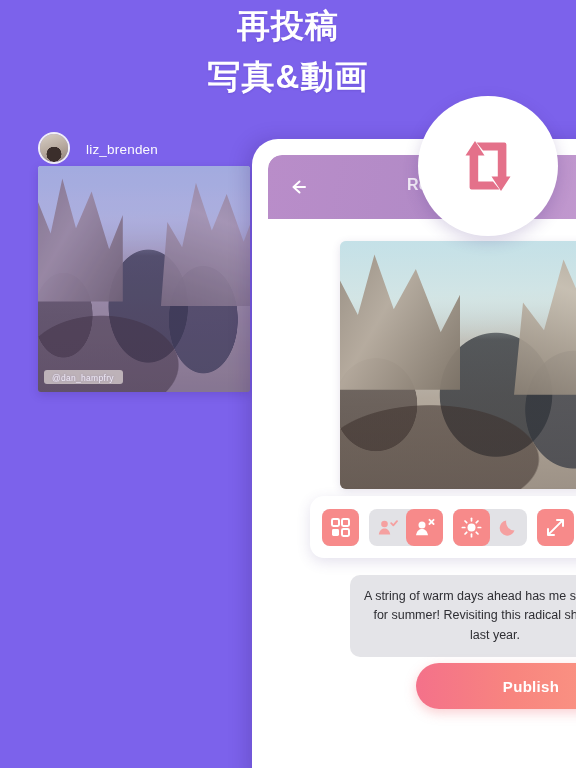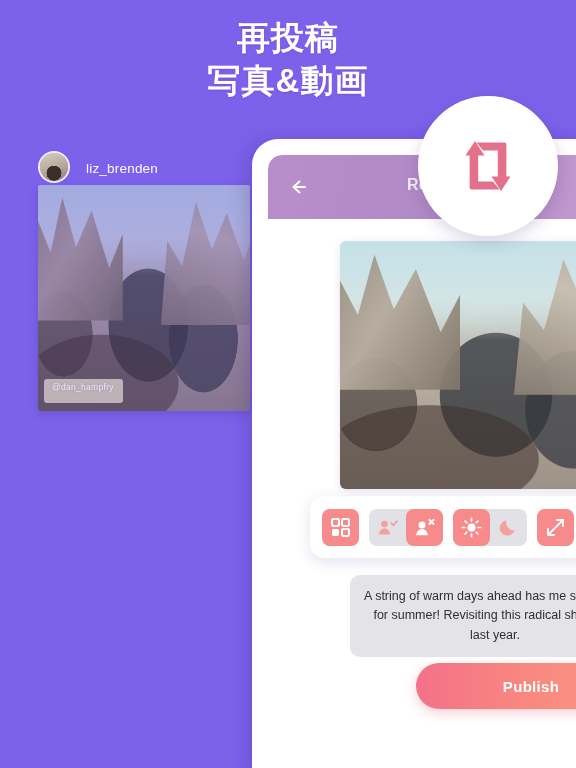--- a/index.html
+++ b/index.html
@@ -6,30 +6,30 @@
   body{
     width:576px;height:768px;overflow:hidden;position:relative;
     background:#7c62eb;
     font-family:"Liberation Sans","DejaVu Sans",sans-serif;
     -webkit-font-smoothing:antialiased;
   }
   #stage{position:absolute;inset:0;width:576px;height:768px;overflow:hidden;}
 
   
   .headline{
-    position:absolute;left:0;top:20px;width:576px;text-align:center;
+    position:absolute;left:0;top:8px;width:576px;text-align:center;
     color:#ffffff;font-weight:bold;line-height:1.12;
     letter-spacing:1px;
     text-shadow:0 1px 2px rgba(60,30,140,.18);
   }
   .headline .l1{font-size:33px;display:block;}
-  .headline .l2{font-size:33px;display:block;margin-top:6px;}
-
-  
-  .feed{position:absolute;left:0;top:151px;width:250px;}
+  .headline .l2{font-size:33px;display:block;margin-top:14px;}
+
+  
+  .feed{position:absolute;left:0;top:132px;width:250px;}
   .feed-item{position:relative;margin-bottom:20px;}
   .feed-head{display:flex;align-items:center;height:34px;padding-left:38px;}
   .avatar{
     position:absolute;left:38px;top:0;width:28px;height:28px;border-radius:50%;
     border:2px solid rgba(255,255,255,.85);overflow:hidden;
     background:#9b8fd6;
   }
   .avatar .av-inner{position:absolute;inset:0;}
   .av1{background:
       radial-gradient(circle at 50% 72%, #3b2e2b 0 30%, transparent 31%),
@@ -50,21 +50,21 @@
     position:relative;margin-left:38px;width:212px;height:226px;
     border-radius:3px;overflow:hidden;
     box-shadow:0 3px 10px rgba(55,25,120,.20);
   }
   .photo-card .tint{position:absolute;inset:0;background:rgba(122,95,226,.30);mix-blend-mode:multiply;}
   .photo-card .tint2{position:absolute;inset:0;background:rgba(150,120,230,.16);}
   .wm{
     position:absolute;left:6px;bottom:8px;
     background:rgba(245,238,232,.62);color:#efeaf6;
     font-size:8.5px;letter-spacing:.3px;
-    padding:3px 9px 11px 8px;border-radius:3px;
+    padding:3px 9px 1px 8px;border-radius:3px;
     text-shadow:0 0 2px rgba(120,100,160,.5);
   }
 
   
   .imgA{position:absolute;inset:0;background:
      radial-gradient(ellipse 60% 36% at 30% 88%, rgba(60,48,44,.55) 0 60%, transparent 61%),
      radial-gradient(ellipse 30% 40% at 52% 62%, rgba(48,52,58,.75) 0 62%, transparent 63%),
      radial-gradient(ellipse 26% 38% at 78% 68%, rgba(52,56,66,.72) 0 62%, transparent 63%),
      radial-gradient(ellipse 22% 30% at 12% 66%, rgba(62,52,50,.6) 0 62%, transparent 63%),
      linear-gradient(178deg,#cfe2e6 0%, #cfe0e2 22%, #c2c2bb 40%, #b2a89c 62%, #a89d90 80%, #9c9186 100%);

